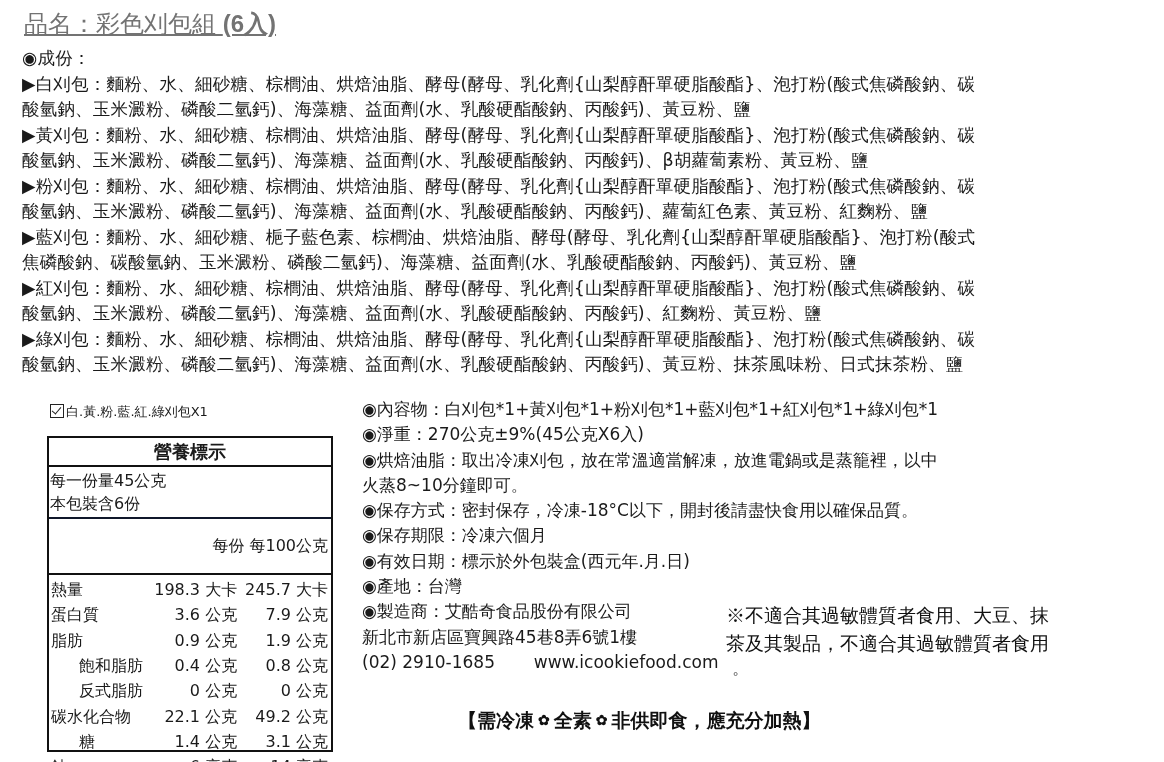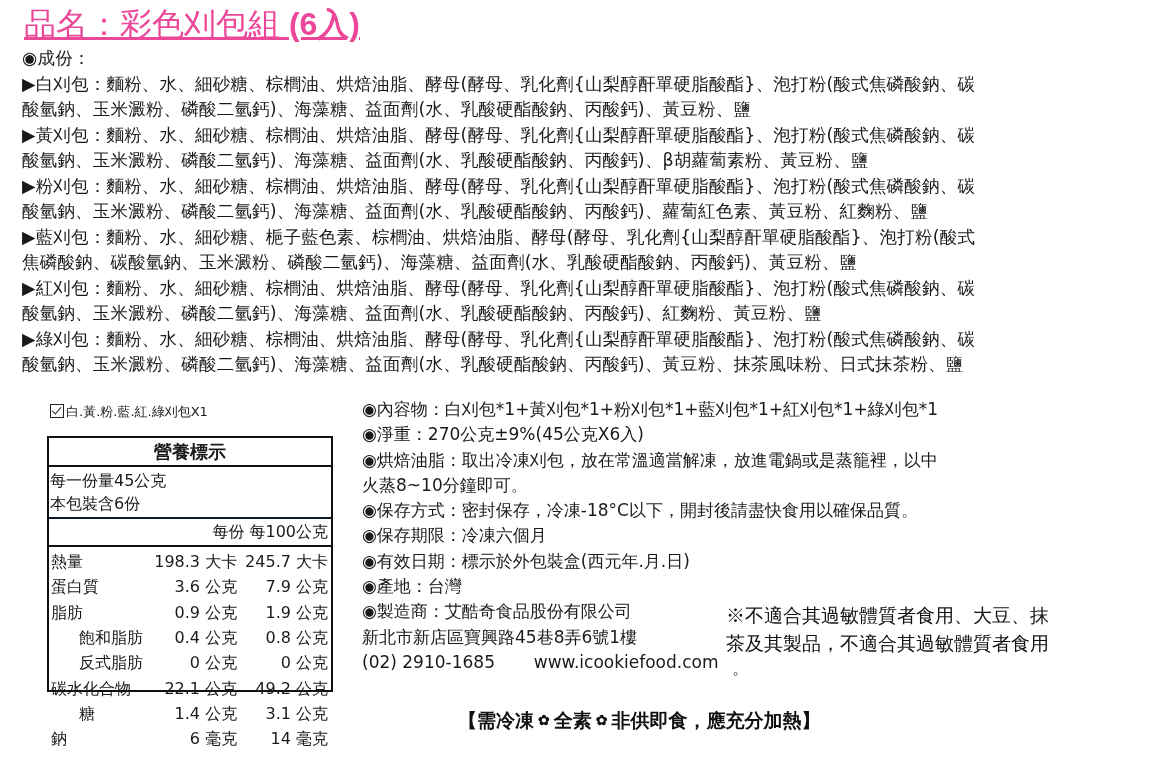--- a/index.html
+++ b/index.html
@@ -2,51 +2,51 @@
 <html><head>
 <meta charset="utf-8">
 <style>
   html, body { margin: 0; padding: 0; background: #ffffff; }
   body {
     width: 1164px; height: 762px; position: relative; overflow: hidden;
     font-family: "DejaVu Sans", "Liberation Sans", sans-serif; color: #1a1a1a;
   }
   .title {
     position: absolute; left: 24px; top: 8px;
-    font-size: 32px; line-height: 32px; text-decoration: underline;
-    font-family: "Liberation Sans", "DejaVu Sans", sans-serif; color: #ec4899;
+    font-size: 24px; line-height: 32px; text-decoration: underline;
+    font-family: "Liberation Sans", "DejaVu Sans", sans-serif; color: #737373;
   }
   .title b { font-weight: bold; }
   .ingredients {
     position: absolute; left: 22px; top: 46px; width: 1116px;
     font-size: 17.5px; line-height: 25.5px; letter-spacing: 0.2px;
   }
   .ingredients .line { white-space: nowrap; overflow: hidden; }
   .checkline {
     position: absolute; left: 50px; top: 400px; font-size: 13px; line-height: 24px;
   }
   .checkbox {
     display: inline-block; width: 14px; height: 14px; border: 1.5px solid #222;
     vertical-align: -2px; margin-right: 2px; position: relative; box-sizing: border-box;
   }
   .checkbox::after {
     content: ""; position: absolute; left: 3px; top: 0px; width: 4px; height: 8px;
     border-right: 1.5px solid #222; border-bottom: 1.5px solid #222; transform: rotate(40deg);
   }
   .nutri {
-    position: absolute; left: 47px; top: 436px; width: 286px; height: 256px;
+    position: absolute; left: 47px; top: 436px; width: 286px; height: 316px;
     border: 2px solid #111; box-sizing: border-box; font-size: 16px;
   }
   .nutri .head {
     text-align: center; font-size: 18px; font-weight: bold; height: 27px; line-height: 27px;
     border-bottom: 2px solid #111;
   }
   .nutri .serv { padding: 2px 1px; line-height: 23px; border-bottom: 2px solid #0f172a; }
   .nutri .cols {
-    text-align: right; padding: 0 3px; height: 26px; line-height: 26px; border-bottom: 2px solid #111;
+    text-align: right; padding: 14px 3px; height: 26px; line-height: 26px; border-bottom: 2px solid #111;
   }
   .nutri table { border-collapse: collapse; width: 100%; margin-top: 2px; }
   .nutri td { padding: 0 3px 0 2px; height: 25.3px; line-height: 25px; white-space: nowrap; }
   .nutri td.lbl { text-align: left; }
   .nutri td.indent { padding-left: 30px; }
   .nutri td.num { text-align: right; }
   .info {
     position: absolute; left: 362px; top: 397px; width: 720px;
     font-size: 17px; line-height: 25.3px;
   }

